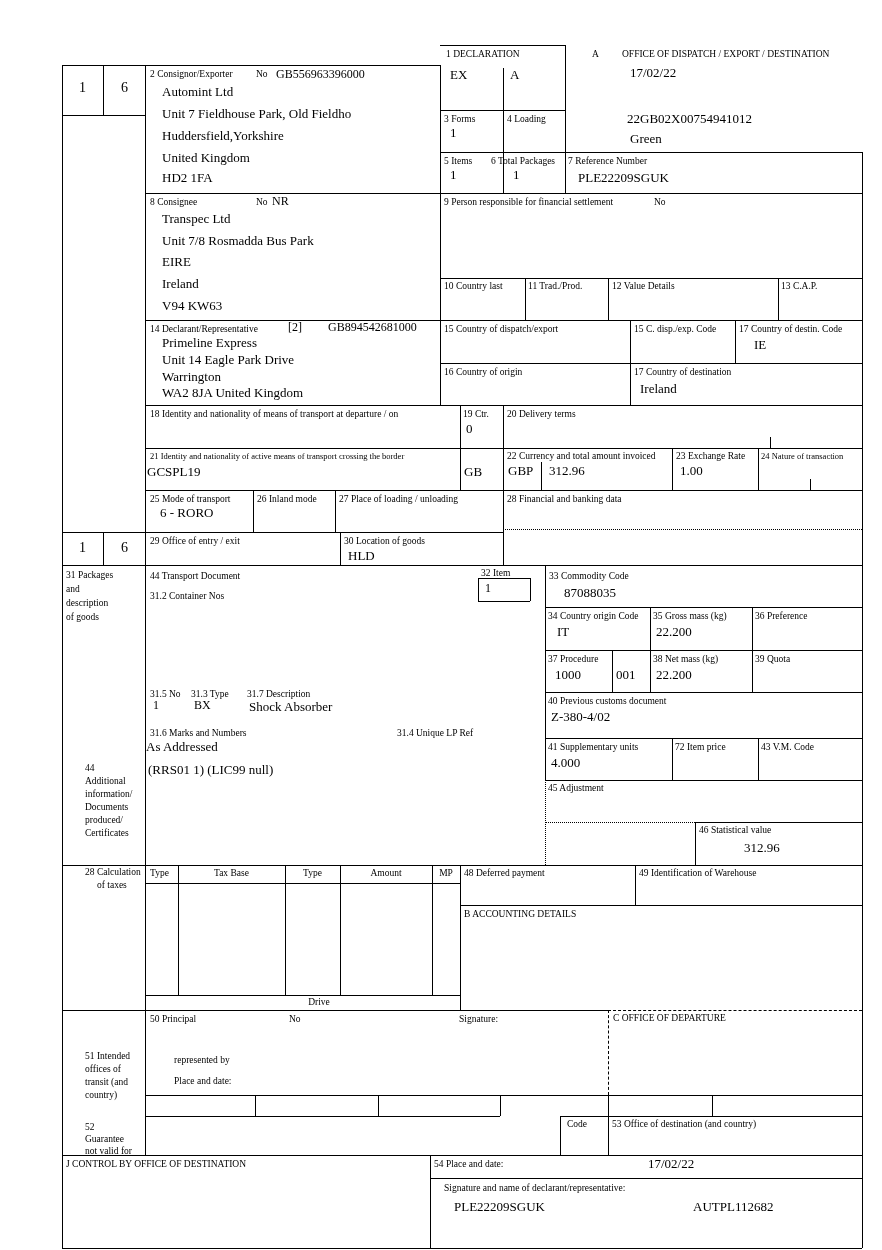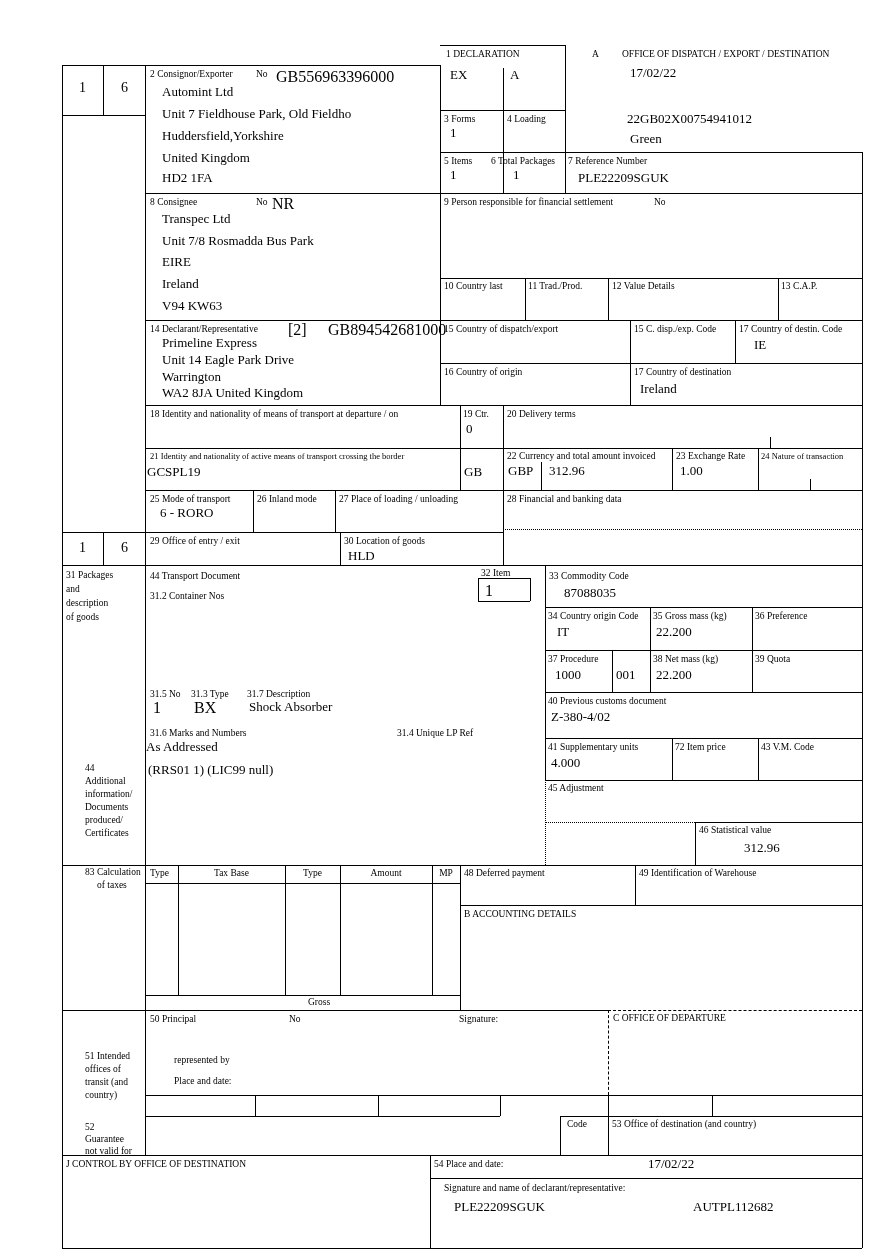--- a/index.html
+++ b/index.html
@@ -8,21 +8,21 @@
   .h,.v{position:absolute;background:#000;}
   .h{height:1px;}
   .v{width:1px;}
   .hd{position:absolute;height:0;border-top:1px dotted #000;}
   .vd{position:absolute;width:0;border-left:1px dotted #000;}
   .hda{position:absolute;height:0;border-top:1px dashed #000;}
   .vda{position:absolute;width:0;border-left:1px dashed #000;}
   .lbl{position:absolute;font-size:9.5px;line-height:1.15;white-space:nowrap;}
   .lbl-s{position:absolute;font-size:8.5px;line-height:1.15;white-space:nowrap;}
   .val{position:absolute;font-size:13px;line-height:1.1;white-space:nowrap;}
-  .val12{position:absolute;font-size:16px;line-height:1.1;white-space:nowrap;}
+  .val12{position:absolute;font-size:12px;line-height:1.1;white-space:nowrap;}
   .big{position:absolute;font-size:14px;line-height:1.1;text-align:center;}
   .ctr{text-align:center;}
 </style>
 </head>
 <body>
 
 <div class="form">
 
   <div>
 
@@ -251,28 +251,28 @@
   <div class="lbl" style="left:85px;top:789px">information/</div>
   <div class="lbl" style="left:85px;top:802px">Documents</div>
   <div class="lbl" style="left:85px;top:815px">produced/</div>
   <div class="lbl" style="left:85px;top:828px">Certificates</div>
   <div class="val" style="left:148px;top:763px">(RRS01 1) (LIC99 null)</div>
 
   <div class="lbl" style="left:548px;top:783px">45 Adjustment</div>
   <div class="lbl" style="left:699px;top:825px">46 Statistical value</div>
   <div class="val" style="left:744px;top:841px">312.96</div>
 
-  <div class="lbl" style="left:85px;top:867px">83 Calculation</div>
+  <div class="lbl" style="left:85px;top:867px">28 Calculation</div>
   <div class="lbl" style="left:97px;top:880px">of taxes</div>
   <div class="lbl" style="left:150px;top:868px">Type</div>
   <div class="lbl ctr" style="left:178px;top:868px;width:107px">Tax Base</div>
   <div class="lbl ctr" style="left:285px;top:868px;width:55px">Type</div>
   <div class="lbl ctr" style="left:340px;top:868px;width:92px">Amount</div>
   <div class="lbl ctr" style="left:432px;top:868px;width:28px">MP</div>
-  <div class="lbl ctr" style="left:178px;top:997px;width:282px">Gross</div>
+  <div class="lbl ctr" style="left:178px;top:997px;width:282px">Drive</div>
 
   <div class="lbl" style="left:464px;top:868px">48 Deferred payment</div>
   <div class="lbl" style="left:639px;top:868px">49 Identification of Warehouse</div>
   <div class="lbl" style="left:464px;top:909px">B ACCOUNTING DETAILS</div>
 
   <div class="lbl" style="left:150px;top:1014px">50 Principal</div>
   <div class="lbl" style="left:289px;top:1014px">No</div>
   <div class="lbl" style="left:459px;top:1014px">Signature:</div>
   <div class="lbl" style="left:174px;top:1055px">represented by</div>
   <div class="lbl" style="left:174px;top:1076px">Place and date:</div>

